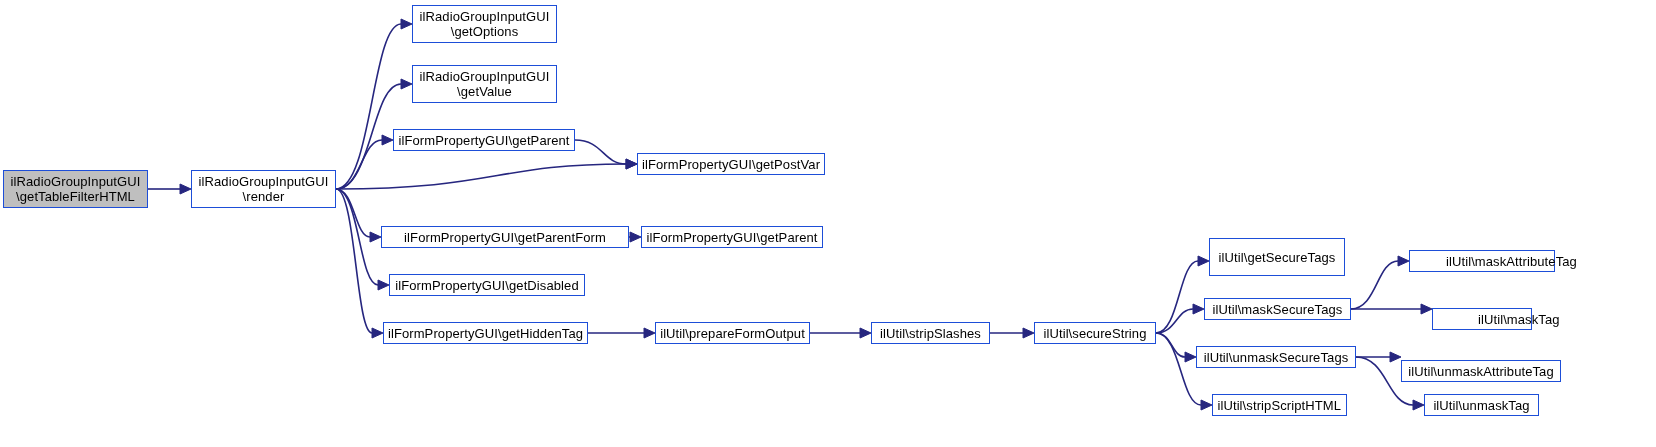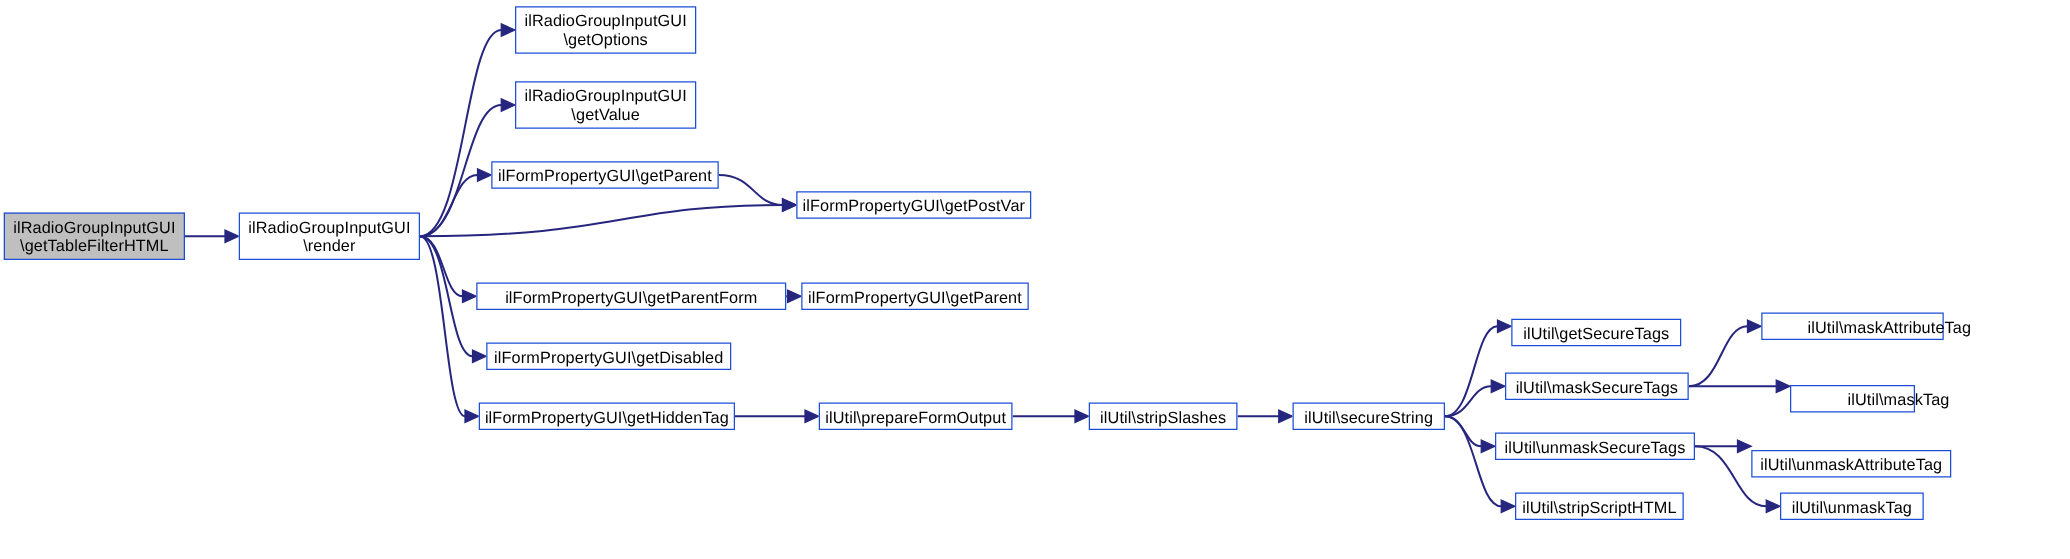--- a/index.html
+++ b/index.html
@@ -85,22 +85,22 @@
 \getValue</span></div>
       <div class="node" style="left: 393px; top: 129px; width: 182px; height: 22px;"><span class="lbl">ilFormPropertyGUI\getParent</span></div>
       <div class="node" style="left: 637px; top: 153px; width: 188px; height: 22px;"><span class="lbl">ilFormPropertyGUI\getPostVar</span></div>
       <div class="node" style="left: 381px; top: 226px; width: 248px; height: 22px;"><span class="lbl">ilFormPropertyGUI\getParentForm</span></div>
       <div class="node" style="left: 641px; top: 226px; width: 182px; height: 22px; justify-content: center;"><span class="lbl">ilFormPropertyGUI\getParent</span></div>
       <div class="node" style="left: 389px; top: 274px; width: 196px; height: 22px;"><span class="lbl">ilFormPropertyGUI\getDisabled</span></div>
       <div class="node" style="left: 383px; top: 322px; width: 205px; height: 22px; justify-content: center;"><span class="lbl">ilFormPropertyGUI\getHiddenTag</span></div>
       <div class="node" style="left: 655px; top: 322px; width: 155px; height: 22px;"><span class="lbl">ilUtil\prepareFormOutput</span></div>
       <div class="node" style="left: 871px; top: 322px; width: 119px; height: 22px;"><span class="lbl">ilUtil\stripSlashes</span></div>
       <div class="node" style="left: 1034px; top: 322px; width: 122px; height: 22px; align-items: center;"><span class="lbl">ilUtil\secureString</span></div>
-      <div class="node" style="left: 1209px; top: 255px; width: 136px; height: 22px;"><span class="lbl">ilUtil\getSecureTags</span></div>
+      <div class="node" style="left: 1209px; top: 238px; width: 136px; height: 38px;"><span class="lbl">ilUtil\getSecureTags</span></div>
       <div class="node" style="left: 1204px; top: 298px; width: 147px; height: 22px;"><span class="lbl">ilUtil\maskSecureTags</span></div>
       <div class="node" style="left: 1196px; top: 346px; width: 160px; height: 22px;"><span class="lbl">ilUtil\unmaskSecureTags</span></div>
-      <div class="node" style="left: 1212px; top: 394px; width: 135px; height: 22px;"><span class="lbl">ilUtil\stripScriptHTML</span></div>
+      <div class="node" style="left: 1212px; top: 394px; width: 135px; height: 22px; justify-content: flex-end;"><span class="lbl">ilUtil\stripScriptHTML</span></div>
       <div class="node" style="left: 1409px; top: 250px; width: 146px; height: 22px; padding-left: 36px;"><span class="lbl">ilUtil\maskAttributeTag</span></div>
       <div class="node" style="left: 1432px; top: 308px; width: 100px; height: 22px; padding-left: 45px;"><span class="lbl">ilUtil\maskTag</span></div>
       <div class="node" style="left: 1401px; top: 360px; width: 160px; height: 22px;"><span class="lbl">ilUtil\unmaskAttributeTag</span></div>
       <div class="node" style="left: 1424px; top: 394px; width: 115px; height: 22px;"><span class="lbl">ilUtil\unmaskTag</span></div>
     </div>
 </div>
 
 </body></html>

